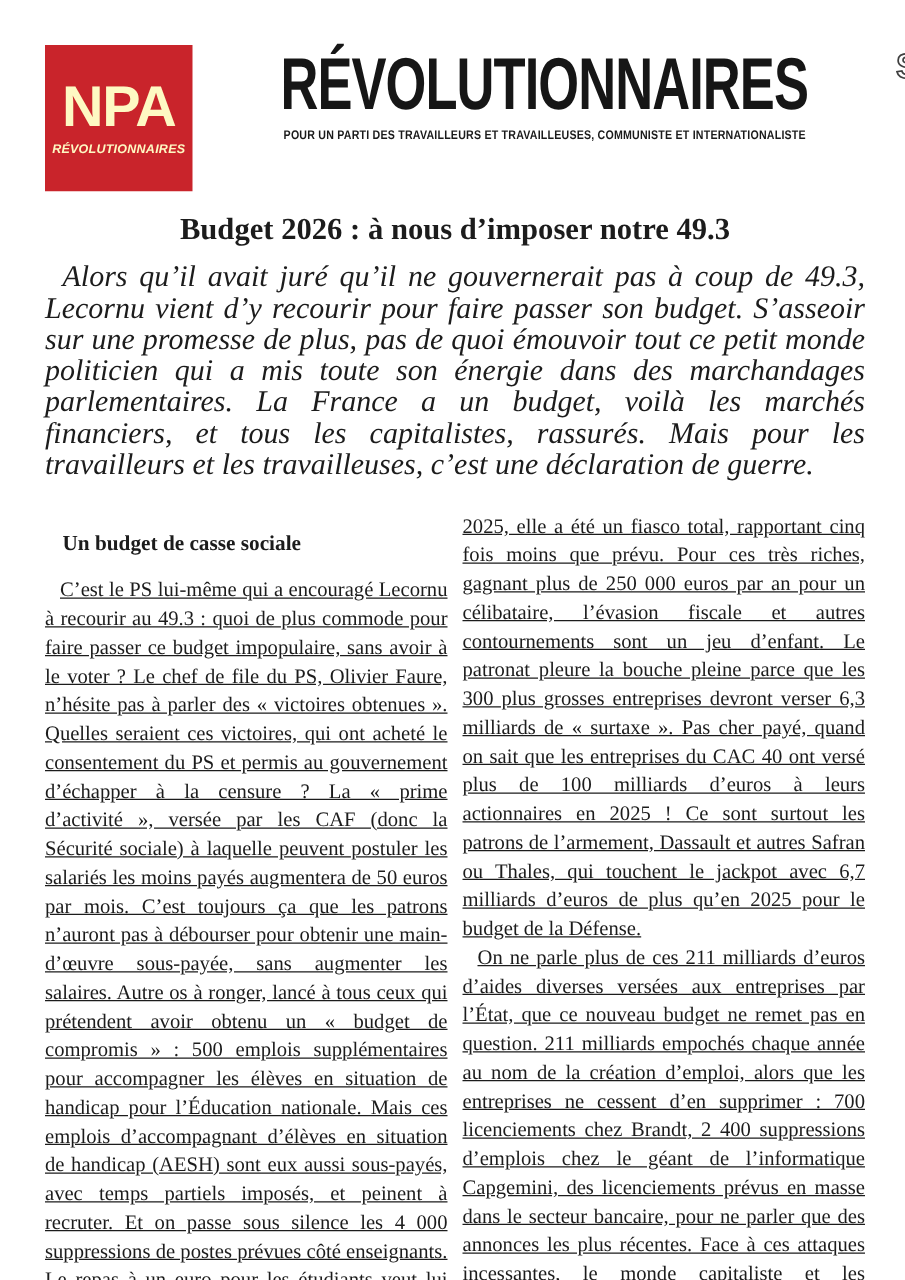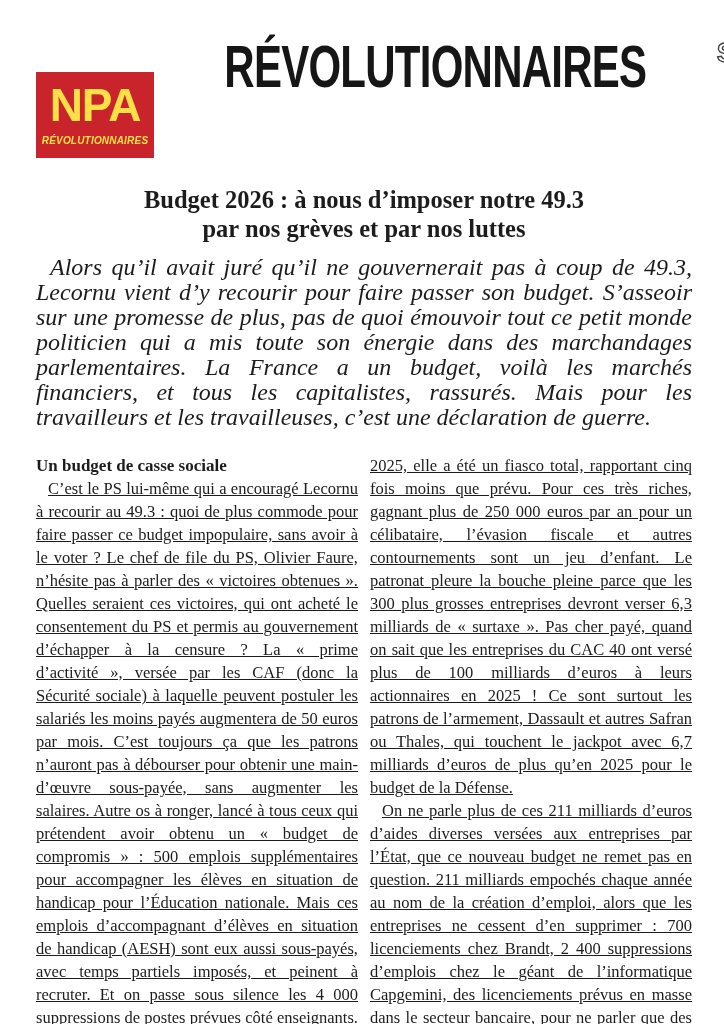--- a/index.html
+++ b/index.html
@@ -12,28 +12,27 @@
   }
   .page {
     box-sizing: border-box;
     width: 724px; height: 1024px;
     padding: 36px 32px 0 36px;
   }
 
   
   .header { display: flex; align-items: flex-start; }
   .logo {
-    width: 118px; height: 86px;
+    width: 118px; height: 117px;
     background: #c9242b;
-    color: #fde047;
+    color: #fef9c3;
     display: flex; flex-direction: column;
     align-items: center; justify-content: center;
     font-family: "Liberation Sans", sans-serif;
     flex: 0 0 auto;
-    margin-top: 36px;
   }
   .logo-acronym {
     font-size: 46px; font-weight: bold; line-height: 0.95; letter-spacing: -1px;
   }
   .logo-sub {
     font-size: 10px; font-weight: bold; font-style: italic;
     margin-top: 7px; letter-spacing: 0.2px; white-space: nowrap;
   }
   .masthead { flex: 1 1 auto; text-align: center; padding-top: 2px; overflow: visible; }
   .masthead-title {
@@ -61,74 +60,76 @@
     letter-spacing: 0.5px;
   }
   .edition-date {
     font-family: "Liberation Serif", serif;
     font-size: 16.5px; margin-top: 6px; color: #111;
     white-space: nowrap;
   }
 
   
   .headline {
-    margin-top: 27px;
+    margin-top: 13px;
     text-align: center;
     font-weight: bold;
     font-size: 24.5px;
     line-height: 1.2;
   }
 
   
   .intro {
     margin-top: 11px;
     font-style: italic;
     font-size: 24px;
     line-height: 25px;
     text-align: justify;
     text-indent: 14px;
   }
 
   
   .columns { display: flex; gap: 12px; margin-top: 3px; }
   .col { width: 322px; font-size: 16.5px; line-height: 23px; text-align: justify; }
   .section-heading {
-    font-weight: bold; font-size: 17px; margin: 0; line-height: 23px;
+    font-weight: bold; font-size: 17px; margin: 14px; line-height: 23px;
     text-align: left;
   }
   .section-heading.gap-large { margin-top: 42px; }
   .par { margin: 0; text-indent: 12px; text-decoration: underline; }
   .par.no-indent { text-indent: 0; }
 </style>
 </head>
 <body>
 
 <div class="page">
 
   <div class="header">
     <div class="logo">
       <div class="logo-acronym">NPA</div>
       <div class="logo-sub">RÉVOLUTIONNAIRES</div>
     </div>
     <div class="masthead">
       <div>
         <span class="masthead-title">RÉVOLUTIONNAIRES</span>
       </div>
+      <div>
+        <span class="masthead-sub">POUR UN PARTI DES TRAVAILLEURS ET TRAVAILLEUSES, COMMUNISTE ET INTERNATIONALISTE</span>
+      </div>
     </div>
     <div class="edition">
       <div class="edition-loc">Stellantis</div>
       <div class="edition-loc">Campus</div>
       <div class="edition-loc">Poissy</div>
       <div class="edition-date">22 janvier 2026</div>
     </div>
   </div>
 
   <div class="headline">
     <div>Budget 2026&nbsp;: à nous d’imposer notre 49.3</div>
-    <div>par nos grèves et par nos luttes</div>
   </div>
 
   <p class="intro">Alors qu’il avait juré qu’il ne gouvernerait pas à coup de 49.3, Lecornu vient d’y recourir pour faire passer son budget. S’asseoir sur une promesse de plus, pas de quoi émouvoir tout ce petit monde politicien qui a mis toute son énergie dans des marchandages parlementaires. La France a un budget, voilà les marchés financiers, et tous les capitalistes, rassurés. Mais pour les travailleurs et les travailleuses, c’est une déclaration de guerre.</p>
 
   <div class="columns">
     <div class="col">
       <h3 class="section-heading">Un budget de casse sociale</h3>
       <p class="par">C’est le PS lui-même qui a encouragé Lecornu à recourir au 49.3&nbsp;: quoi de plus commode pour faire passer ce budget impopulaire, sans avoir à le voter&nbsp;? Le chef de file du PS, Olivier Faure, n’hésite pas à parler des «&nbsp;victoires obtenues&nbsp;». Quelles seraient ces victoires, qui ont acheté le consentement du PS et permis au gouvernement d’échapper à la censure&nbsp;? La «&nbsp;prime d’activité&nbsp;», versée par les CAF (donc la Sécurité sociale) à laquelle peuvent postuler les salariés les moins payés augmentera de 50 euros par mois. C’est toujours ça que les patrons n’auront pas à débourser pour obtenir une main-d’œuvre sous-payée, sans augmenter les salaires. Autre os à ronger, lancé à tous ceux qui prétendent avoir obtenu un «&nbsp;budget de compromis&nbsp;»&nbsp;: 500 emplois supplémentaires pour accompagner les élèves en situation de handicap pour l’Éducation nationale. Mais ces emplois d’accompagnant d’élèves en situation de handicap (AESH) sont eux aussi sous-payés, avec temps partiels imposés, et peinent à recruter. Et on passe sous silence les 4&nbsp;000 suppressions de postes prévues côté enseignants. Le repas à un euro pour les étudiants veut lui aussi faire oublier la grande misère des Crous, sous-financés pour loger et nourrir les étudiants. De même pour le budget de la Sécurité sociale, notoirement insuffisant alors que les difficultés rencontrées par l’hôpital public mettent des vies en danger, comme pour les ministères de la Justice, de la Recherche et de l’Enseignement supérieur.</p>
 
     </div>

